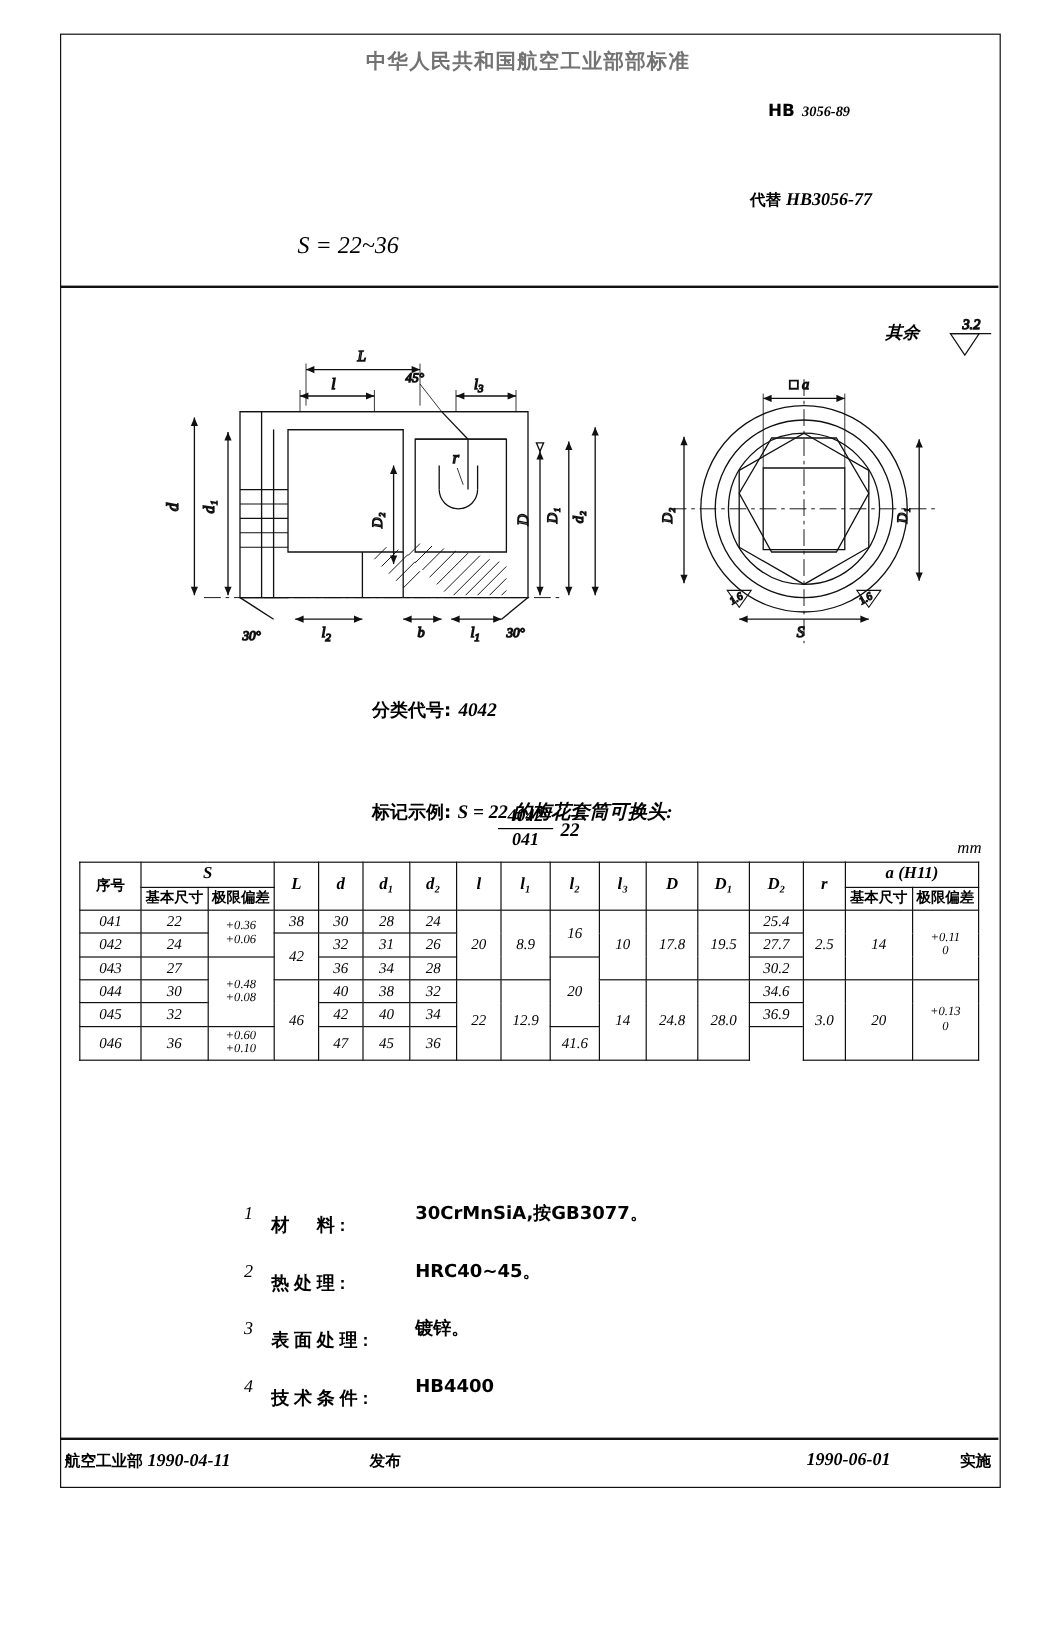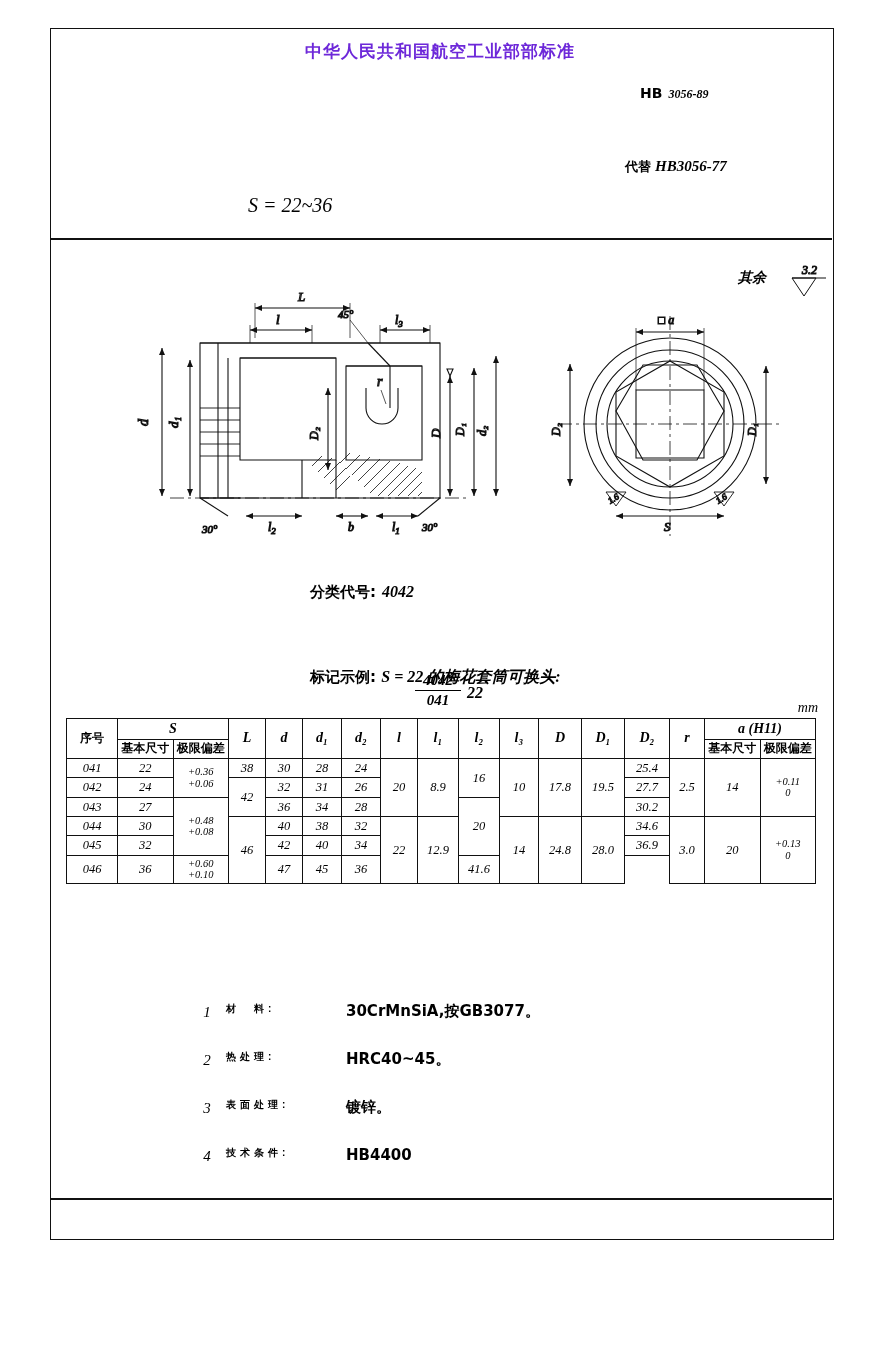--- a/index.html
+++ b/index.html
@@ -10,21 +10,21 @@
     background:#ffffff;
     overflow:hidden;
   }
   .frame {
     position:absolute; left:50px; top:28px; width:782px; height:1210px;
     border:1px solid #111;
   }
   .hdr-title {
     position:absolute; left:0; top:40px; width:880px; text-align:center;
     font-family:"DejaVu Sans", sans-serif;
-    font-weight:bold; font-size:17px; letter-spacing:1px; color:#6d28d9;
+    font-weight:bold; font-size:17px; letter-spacing:1px; color:#737373;
   }
   .std-no {
     position:absolute; left:640px; top:85px;
     font-family:"DejaVu Sans", sans-serif; font-size:14px; font-weight:bold;
   }
   .std-no .code { font-family:"Liberation Serif", serif; font-style:italic; font-size:12px; font-weight:bold; margin-left:6px;}
   .replaces {
     position:absolute; left:625px; top:158px;
     font-family:"DejaVu Sans", sans-serif; font-size:13px; font-weight:bold;
   }
@@ -87,22 +87,22 @@
   .tol { display:block; font-size:10.5px; line-height:1.1; }
   .two-line { font-size:11.5px; line-height:1.05; }
 
   .notes { position:absolute; left:196px; top:1000px; width:560px; }
   .note-row { position:relative; height:48px; }
   .note-idx {
     position:absolute; left:0; top:4px; width:22px; text-align:center;
     font-family:"Liberation Serif", serif; font-style:italic; font-size:15px;
   }
   .note-label {
-    position:absolute; left:30px; top:2px;
-    font-family:Liberation Sans, sans-serif; font-size:10px; font-weight:bold;
+    position:absolute; left:30px; top:12px;
+    font-family:Liberation Sans, sans-serif; font-size:15px; font-weight:bold;
     letter-spacing:4px;
   }
   .note-val {
     position:absolute; left:150px; top:2px;
     font-family:"DejaVu Sans", sans-serif; font-size:15px; font-weight:bold;
   }
 
   .footer-rule {
     position:absolute; left:50px; top:1198px; width:782px; height:0;
     border-top:2px solid #111;
@@ -478,14 +478,22 @@
     </div>
     <div class="note-row">
       <span class="note-idx">4</span>
       <span class="note-label">技术条件:</span>
       <span class="note-val">HB4400</span>
     </div>
   </div>
 
   <div class="footer-rule"></div>
 
+  <div class="footer">
+    <span class="f-left">
+      <span>航空工业部</span><span class="d">1990-04-11</span>
+    </span>
+    <span class="f-pub">发布</span>
+    <span class="f-right">1990-06-01</span>
+    <span class="f-impl">实施</span>
+  </div>
 
 </div>
 
 </body></html>

